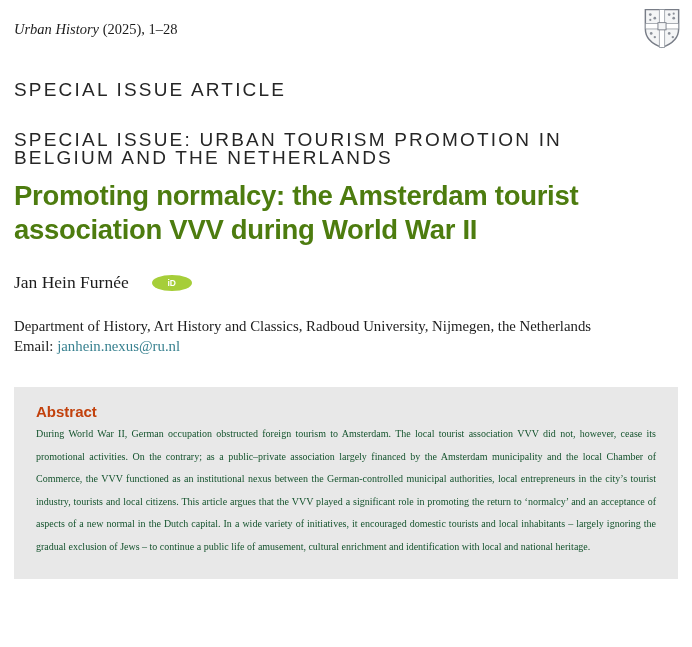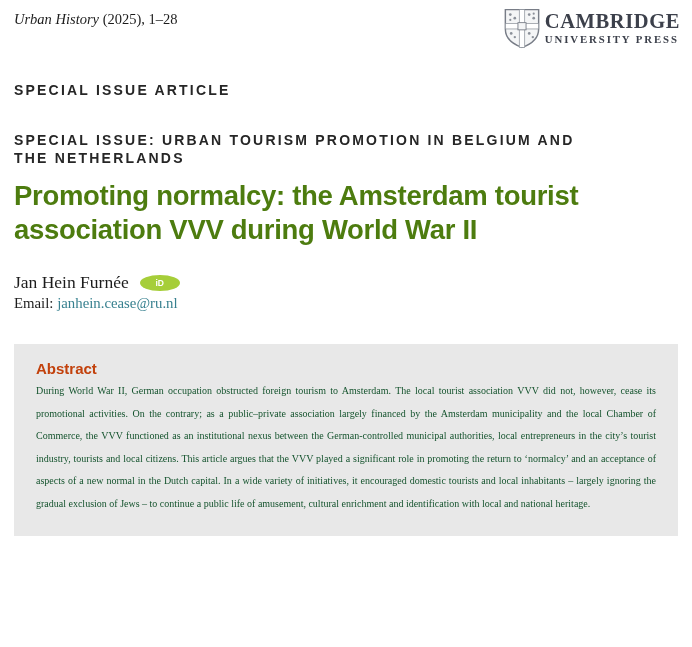--- a/index.html
+++ b/index.html
@@ -12,21 +12,21 @@
     color: #1c1c1c;
     overflow: hidden;
     box-sizing: border-box;
     padding: 10px 14px 0 14px;
   }
 
   
   .header-row {
     display: flex;
     justify-content: space-between;
-    align-items: flex-start;
+    align-items: center;
   }
   .journal-meta { font-size: 14.5px; line-height: 19px; }
   .journal-name { font-style: italic; }
   .doi-line { margin-top: 1px; }
   .doi-label { color: #1c1c1c; }
   a.link {
     color: #37808f;
     text-decoration: none;
     cursor: pointer;
   }
@@ -54,22 +54,22 @@
     font-size: 10.8px;
     font-weight: 600;
     letter-spacing: 1.9px;
     line-height: 13px;
     margin-top: 1px;
   }
 
   
   .eyebrow {
     font-family: "Liberation Sans", sans-serif;
-    font-weight: bold;
-    font-size: 14px;
+    font-weight: normal;
+    font-size: 19px;
     letter-spacing: 2.2px;
     color: #262626;
     line-height: 18px;
   }
   .eyebrow-article { margin-top: 32px; }
   .eyebrow-issue { margin-top: 32px; max-width: 600px; }
 
   
   .article-title {
     margin: 12px 0 0 0;
@@ -81,21 +81,21 @@
     color: #4d7c0f;
     max-width: 610px;
   }
 
   
   .author-row {
     margin-top: 25px;
     font-size: 17.5px;
     display: flex;
     align-items: center;
-    gap: 11px;
+    gap: 23px;
   }
   .orcid-badge {
     display: inline-flex;
     align-items: center;
     justify-content: center;
     width: 40px;
     height: 16px;
     border-radius: 50%;
     background: #a6ce39;
     color: #ffffff;
@@ -158,39 +158,36 @@
           <circle cx="28" cy="7" r="1.5"></circle>
             <circle cx="33" cy="11" r="1.5"></circle>
             <circle cx="33" cy="6" r="1.2"></circle>
           <circle cx="8" cy="28" r="1.5"></circle>
             <circle cx="12" cy="32" r="1.3"></circle>
           <circle cx="28" cy="28" r="1.5"></circle>
             <circle cx="32" cy="32" r="1.3"></circle>
         </g>
         <rect x="15.5" y="16" width="9" height="8" fill="#f4f5f6" stroke="#787d87" stroke-width="1"></rect>
       </svg>
-      <div class="publisher-text">
-        <div class="publisher-line1">CAMBRIDGE</div>
-        <div class="publisher-line2">UNIVERSITY PRESS</div>
-      </div>
     </div>
   </div>
 
   <div class="eyebrow eyebrow-article">SPECIAL ISSUE ARTICLE</div>
   <div class="eyebrow eyebrow-issue">SPECIAL ISSUE: URBAN TOURISM PROMOTION IN BELGIUM AND THE NETHERLANDS</div>
 
   <h1 class="article-title">Promoting normalcy: the Amsterdam tourist association VVV during World War II</h1>
 
   <div class="author-row">
     <span>Jan Hein Furnée</span>
     <span class="orcid-badge">iD</span>
   </div>
 
+  <div class="affiliation">Department of History, Art History and Classics, Radboud University, Nijmegen, the Netherlands</div>
   <div class="email-line">
-    <span>Email: </span><a class="link">janhein.cease@ru.nl</a>
+    <span>Email: </span><a class="link">janhein.nexus@ru.nl</a>
   </div>
 
   <div class="abstract-box">
     <div class="abstract-heading">Abstract</div>
     <div class="abstract-body">During World War II, German occupation obstructed foreign tourism to Amsterdam. The local tourist association VVV did not, however, cease its promotional activities. On the contrary; as a public–private association largely financed by the Amsterdam municipality and the local Chamber of Commerce, the VVV functioned as an institutional nexus between the German-controlled municipal authorities, local entrepreneurs in the city’s tourist industry, tourists and local citizens. This article argues that the VVV played a significant role in promoting the return to ‘normalcy’ and an acceptance of aspects of a new normal in the Dutch capital. In a wide variety of initiatives, it encouraged domestic tourists and local inhabitants – largely ignoring the gradual exclusion of Jews – to continue a public life of amusement, cultural enrichment and identification with local and national heritage.</div>
   </div>
 
 </div>
 
 </body></html>

